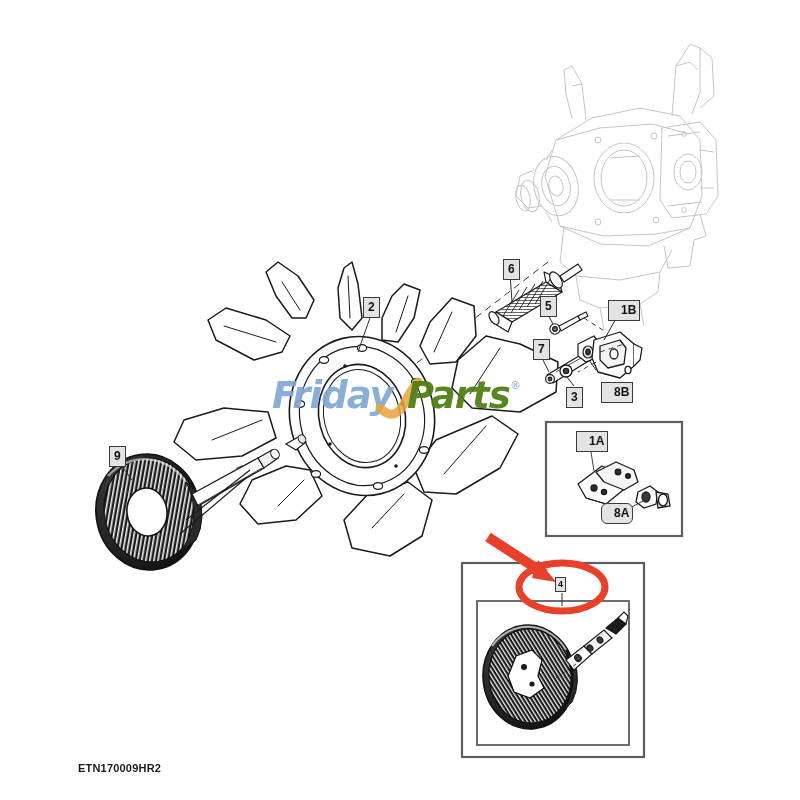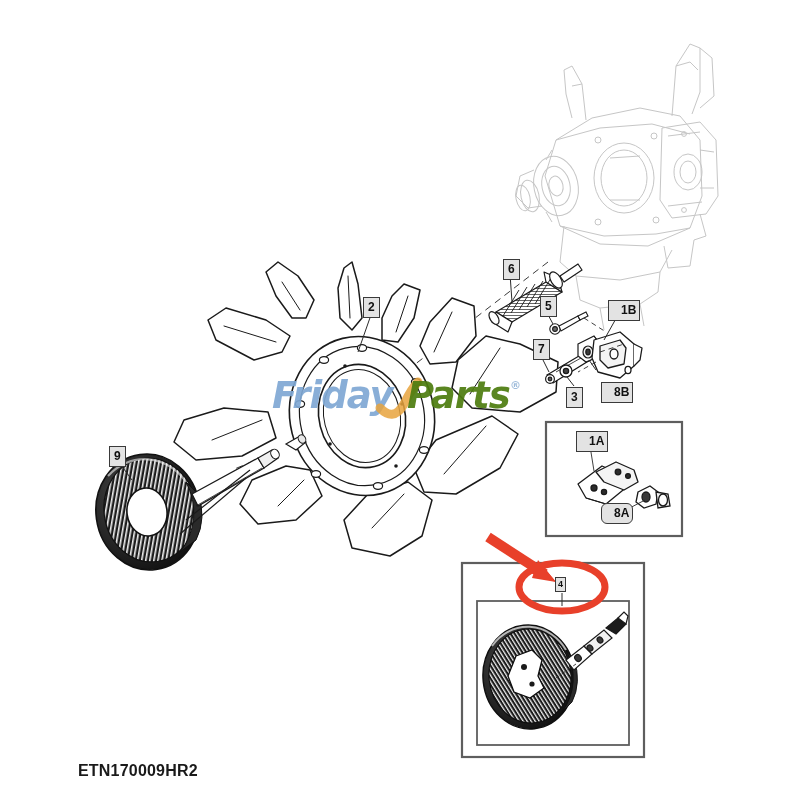--- a/index.html
+++ b/index.html
@@ -47,21 +47,21 @@
     padding: 2px 2px 2px 2px;
     border-width: 1px;
   }
 
   
   #footer-code {
     position: absolute;
     left: 78px;
     top: 762px;
     font-family: "Liberation Sans", sans-serif;
-    font-size: 16px;
+    font-size: 11px;
     font-weight: bold;
     color: #1a1a1a;
     letter-spacing: 0.2px;
   }
 
   
   #watermark {
     position: absolute;
     left: 272px;
     top: 374px;

